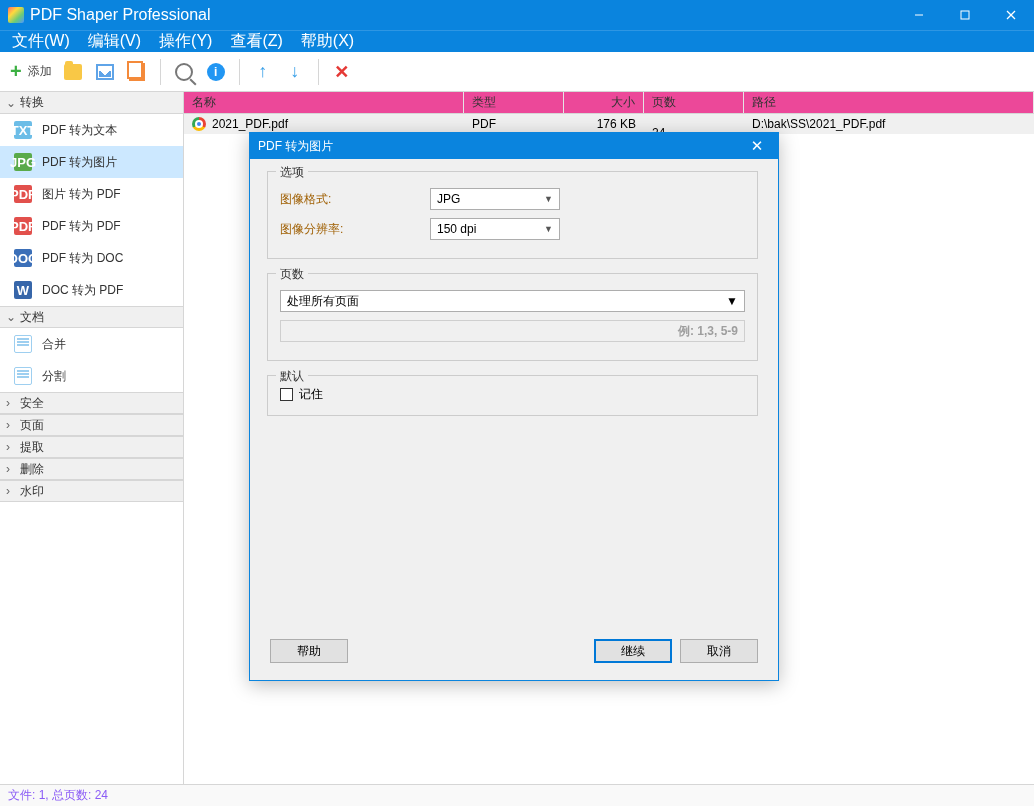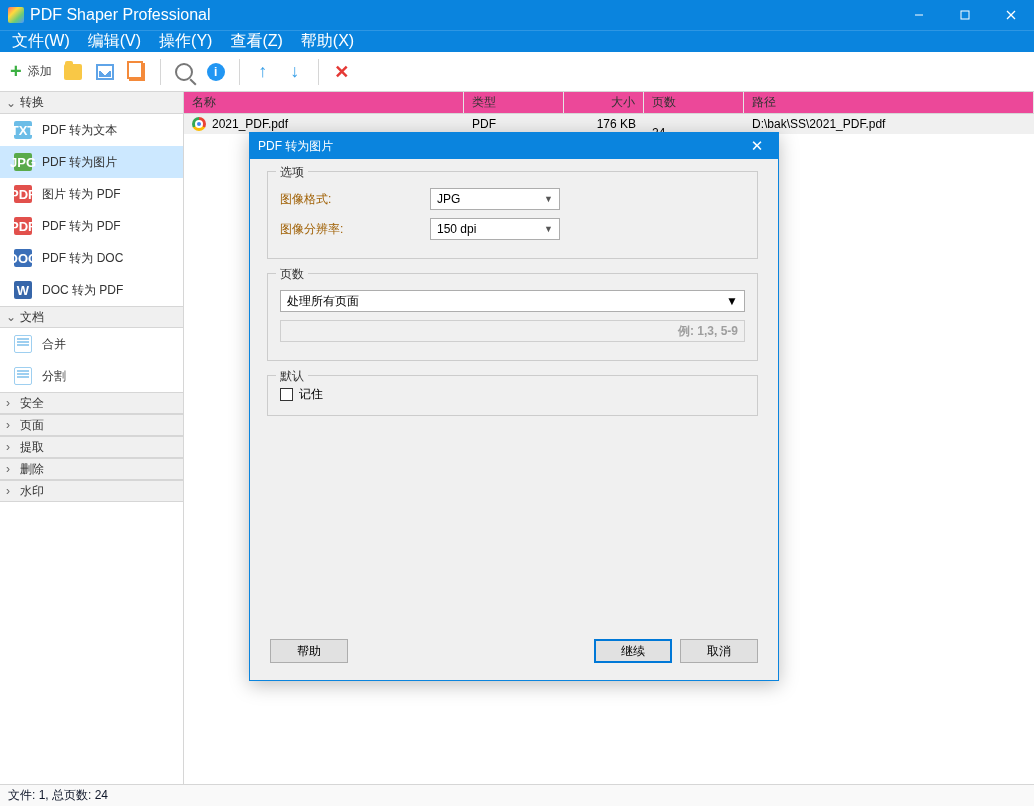--- a/index.html
+++ b/index.html
@@ -49,21 +49,21 @@
   .th { padding:0 8px; display:flex; align-items:center; border-right:1px solid #e5e5e5; color:#333;}
   .th.name{flex:0 0 280px;} .th.type{flex:0 0 100px;} .th.size{flex:0 0 80px;justify-content:flex-end;} .th.pages{flex:0 0 100px;} .th.path{flex:1;}
   .row { height:20px; display:flex; align-items:center; background:#f0f0f0;}
   .td { padding:0 8px; display:flex; align-items:center;}
   .td.name{flex:0 0 280px;} .td.type{flex:0 0 100px;} .td.size{flex:0 0 80px;justify-content:flex-end;} .td.pages{flex:0 0 100px;margin-top:17px;} .td.path{flex:1;}
   .chrome-icon{width:14px;height:14px;border-radius:50%;background:conic-gradient(#ea4335 0 120deg,#fbbc05 120deg 240deg,#34a853 240deg 360deg);position:relative;margin-right:6px;}
   .chrome-icon::after{content:"";position:absolute;inset:3px;border-radius:50%;background:#fff;}
   .chrome-icon::before{content:"";position:absolute;inset:5px;border-radius:50%;background:#4285f4;z-index:1;}
 
   
-  .statusbar { height:22px; border-top:1px solid #d6d6d6; display:flex; align-items:center; padding:0 8px; background:#f9f9f9;color:#0f172a;}
+  .statusbar { height:22px; border-top:1px solid #d6d6d6; display:flex; align-items:center; padding:0 8px; background:#f9f9f9;color:#8b5cf6;}
 
   
   .dialog { position:absolute; left:249px; top:132px; width:530px; height:549px; background:#f0f0f0; border:1px solid #0a84de; box-shadow:0 4px 18px rgba(0,0,0,.25); display:flex; flex-direction:column;}
   .dialog-title { height:26px; background:#0a84de; color:#fff; display:flex; align-items:center; padding:0 8px;}
   .dialog-title .t { flex:1; font-size:12px;}
   .dialog-close { width:26px;height:26px;display:flex;align-items:center;justify-content:center;color:#fff;cursor:pointer;font-size:15px;}
   .dialog-body { flex:1; padding:12px 20px 0 17px;}
   .fieldset { border:1px solid #cccccc; padding:10px 12px 12px 12px; margin-bottom:14px; position:relative; background:#f0f0f0;}
   .fieldset > .legend { position:absolute; top:-8px; left:8px; background:#f0f0f0; padding:0 4px; color:#333;}
   .field-row { display:flex; align-items:center; height:26px; margin:4px 0;}

